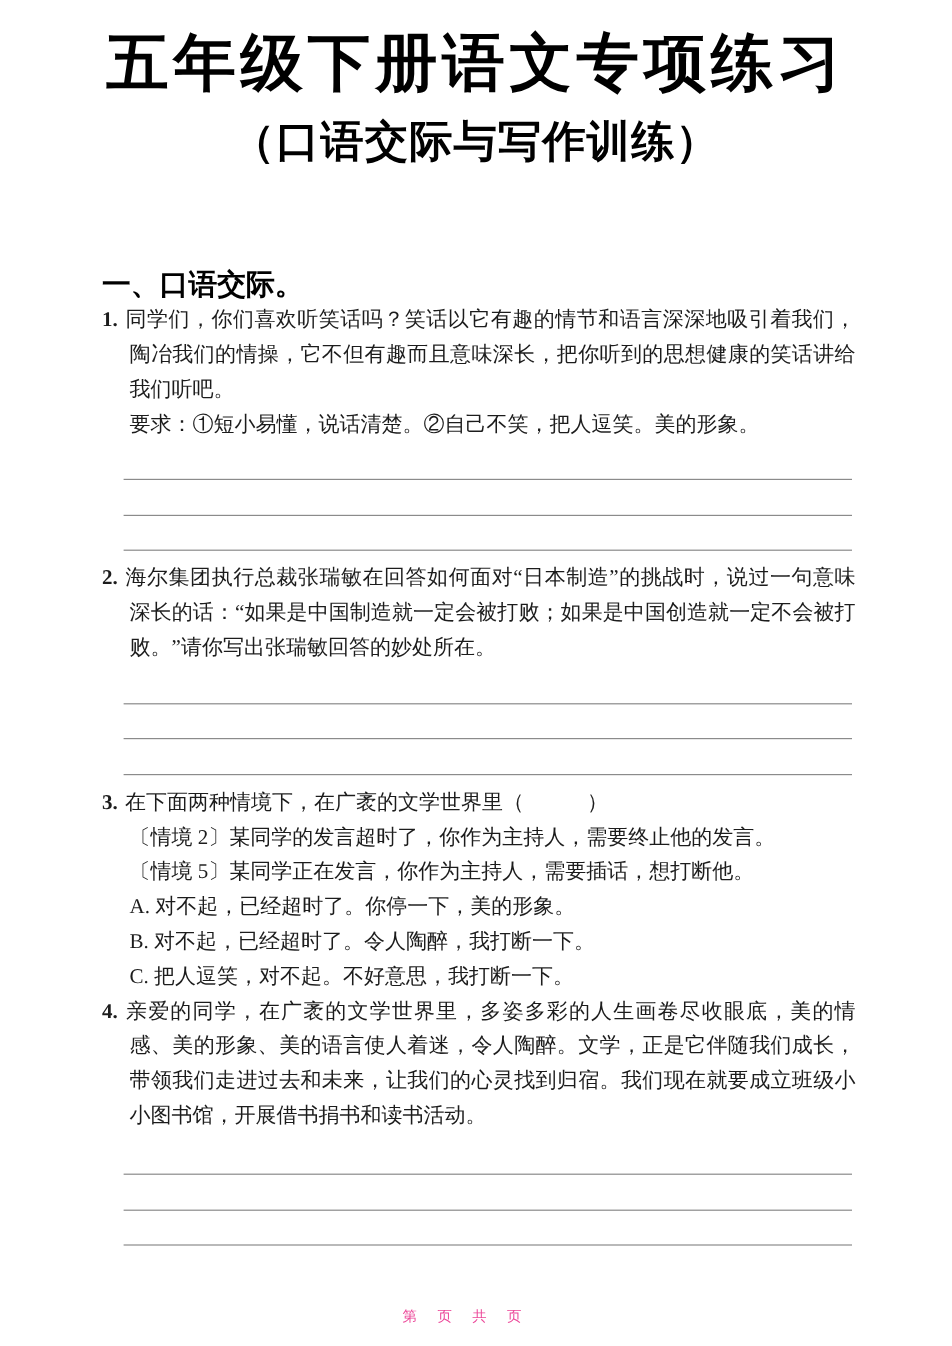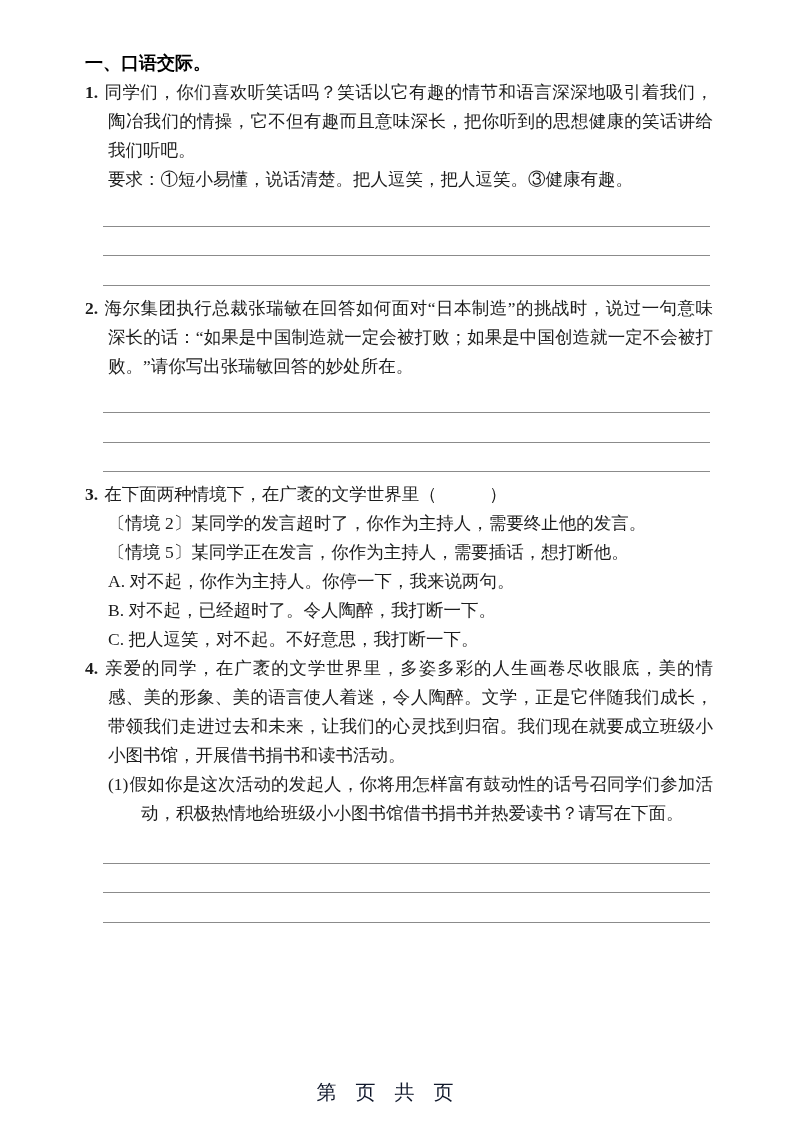--- a/index.html
+++ b/index.html
@@ -39,24 +39,24 @@
     line-height: 1.2;
     letter-spacing: 1px;
     color: #000;
   }
   .content {
     margin: 0 80px 0 85px; 
     font-size: 17.5px;
     line-height: 29px;
   }
   .section-heading {
-    margin: 49px 0 0 0;
+    margin: 84px 0 0 0;
     font-family: "Liberation Sans", sans-serif;
     font-weight: 700;
-    font-size: 18px;
+    font-size: 24px;
     color: #000;
   }
   p.q-text {
     margin: 0;
     text-align: justify;
   }
   
   p.hang {
     padding-left: 23px;
     text-indent: -23px;
@@ -90,40 +90,44 @@
   }
   .q-gap {
     margin-top: 8px;
   }
   .footer {
     position: absolute;
     left: 0;
     right: 16px;
     bottom: 16px;
     text-align: center;
-    font-size: 20px;
+    font-size: 12px;
     letter-spacing: 7px;
-    color: #0f172a;
+    color: #ec4899;
   }
 </style>
 </head>
 <body>
 
 <div class="page">
 
+  <header class="title-block">
+    <h1 class="main-title">五年级下册语文专项练习</h1>
+    <h2 class="sub-title">（口语交际与写作训练）</h2>
+  </header>
 
   <main class="content">
 
     <p class="section-heading">一、口语交际。</p>
 
     <div>
       <p class="q-text hang">
         <span class="q-num">1.</span><span>同学们，你们喜欢听笑话吗？笑话以它有趣的情节和语言深深地吸引着我们，陶冶我们的情操，它不但有趣而且意味深长，把你听到的思想健康的笑话讲给我们听吧。</span>
       </p>
-      <p class="q-text indent">要求：①短小易懂，说话清楚。把人逗笑，把人逗笑。③健康有趣。</p>
+      <p class="q-text indent">要求：①短小易懂，说话清楚。②自己不笑，把人逗笑。美的形象。</p>
       <div class="answer-lines">
         <div class="answer-line"></div>
         <div class="answer-line"></div>
         <div class="answer-line"></div>
       </div>
     </div>
 
     <div class="q-gap">
       <p class="q-text hang">
         <span class="q-num">2.</span><span>海尔集团执行总裁张瑞敏在回答如何面对“日本制造”的挑战时，说过一句意味深长的话：“如果是中国制造就一定会被打败；如果是中国创造就一定不会被打败。”请你写出张瑞敏回答的妙处所在。</span>
@@ -134,31 +138,28 @@
         <div class="answer-line"></div>
       </div>
     </div>
 
     <div class="q-gap">
       <p class="q-text hang">
         <span class="q-num">3.</span><span>在下面两种情境下，在广袤的文学世界里（　　　）</span>
       </p>
       <p class="q-text indent">〔情境 2〕某同学的发言超时了，你作为主持人，需要终止他的发言。</p>
       <p class="q-text indent">〔情境 5〕某同学正在发言，你作为主持人，需要插话，想打断他。</p>
-      <p class="q-text indent">A. 对不起，你作为主持人。你停一下，我来说两句。</p>
+      <p class="q-text indent">A. 对不起，已经超时了。你停一下，美的形象。</p>
       <p class="q-text indent">B. 对不起，已经超时了。令人陶醉，我打断一下。</p>
       <p class="q-text indent">C. 把人逗笑，对不起。不好意思，我打断一下。</p>
     </div>
 
     <div>
       <p class="q-text hang">
         <span class="q-num">4.</span><span>亲爱的同学，在广袤的文学世界里，多姿多彩的人生画卷尽收眼底，美的情感、美的形象、美的语言使人着迷，令人陶醉。文学，正是它伴随我们成长，带领我们走进过去和未来，让我们的心灵找到归宿。我们现在就要成立班级小小图书馆，开展借书捐书和读书活动。</span>
-      </p>
-      <p class="q-text hang2">
-        <span class="sub-num">(1)</span><span>假如你是这次活动的发起人，你将用怎样富有鼓动性的话号召同学们参加活动，积极热情地给班级小小图书馆借书捐书并热爱读书？请写在下面。</span>
       </p>
       <div class="answer-lines tail">
         <div class="answer-line"></div>
         <div class="answer-line"></div>
         <div class="answer-line"></div>
       </div>
     </div>
 
   </main>
 

